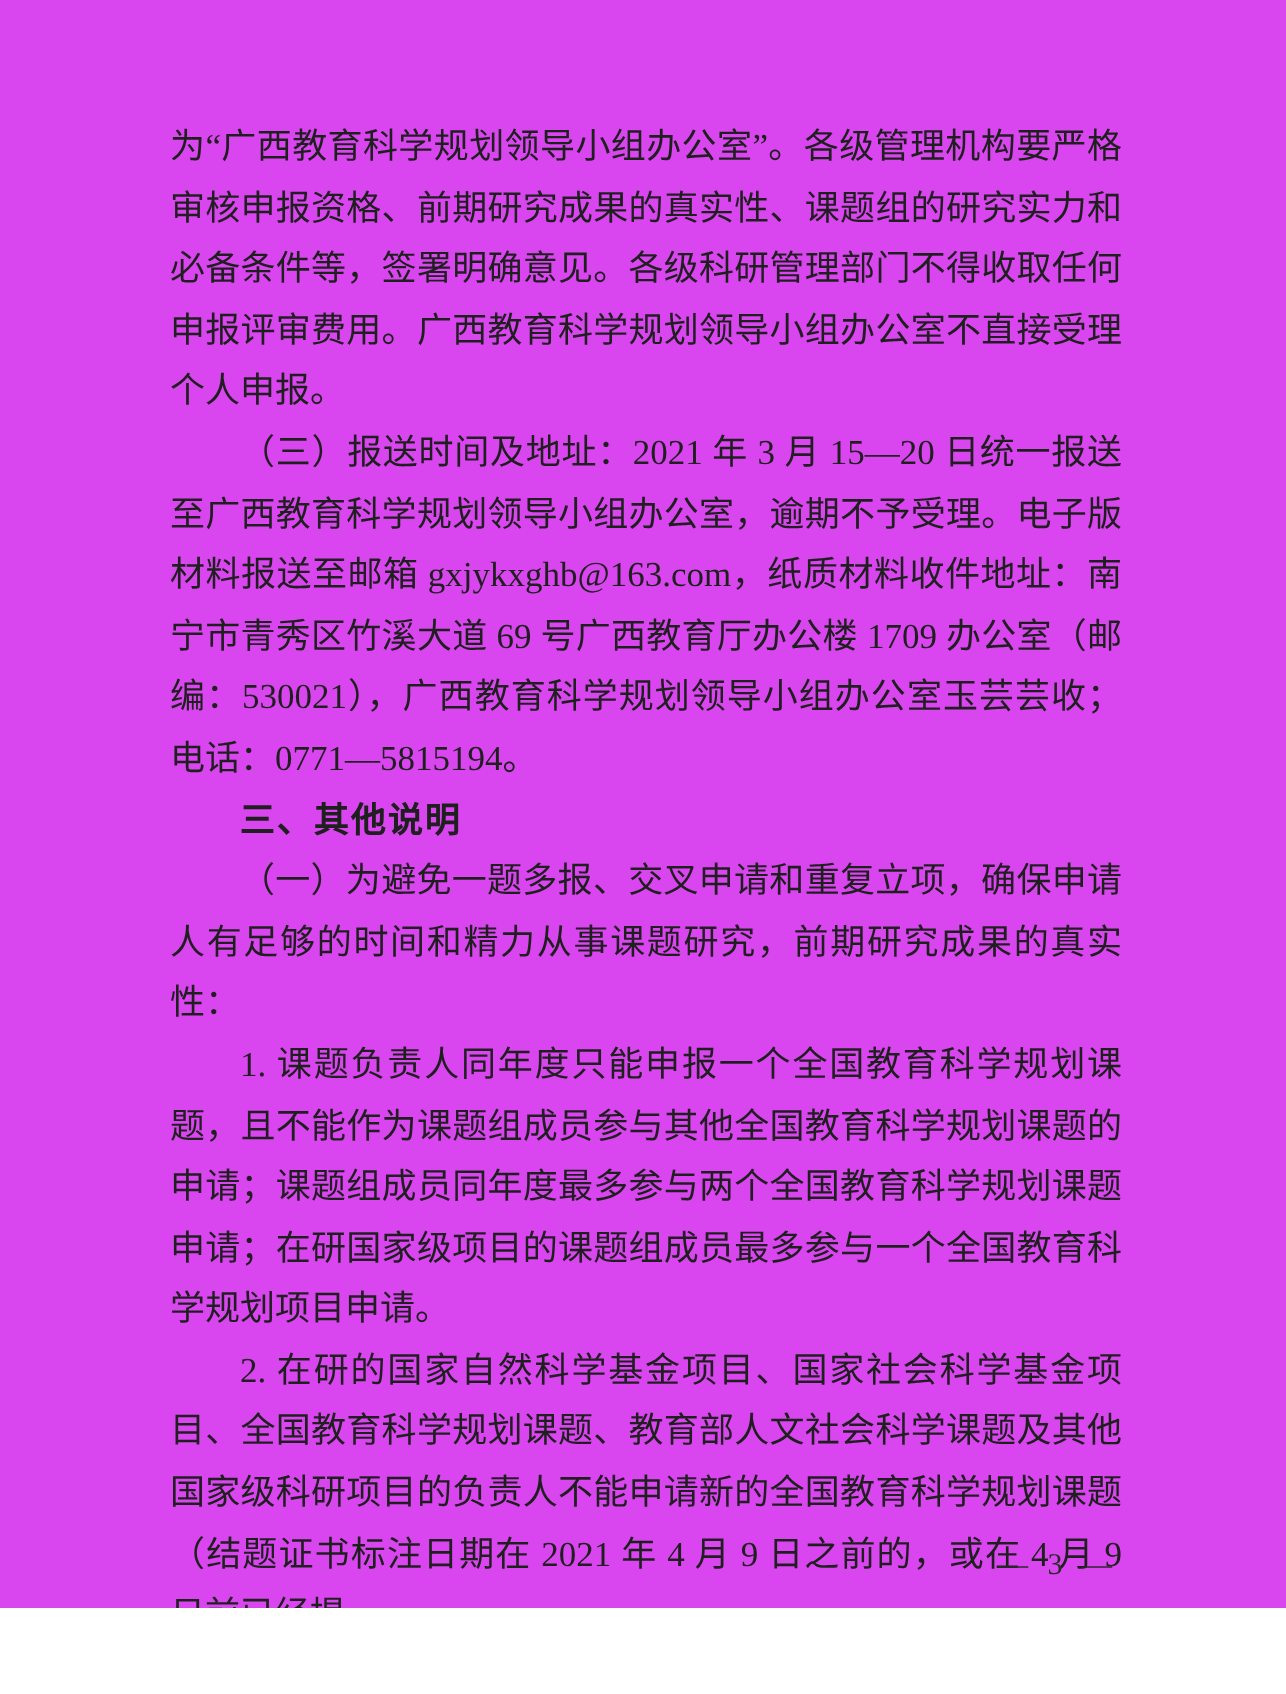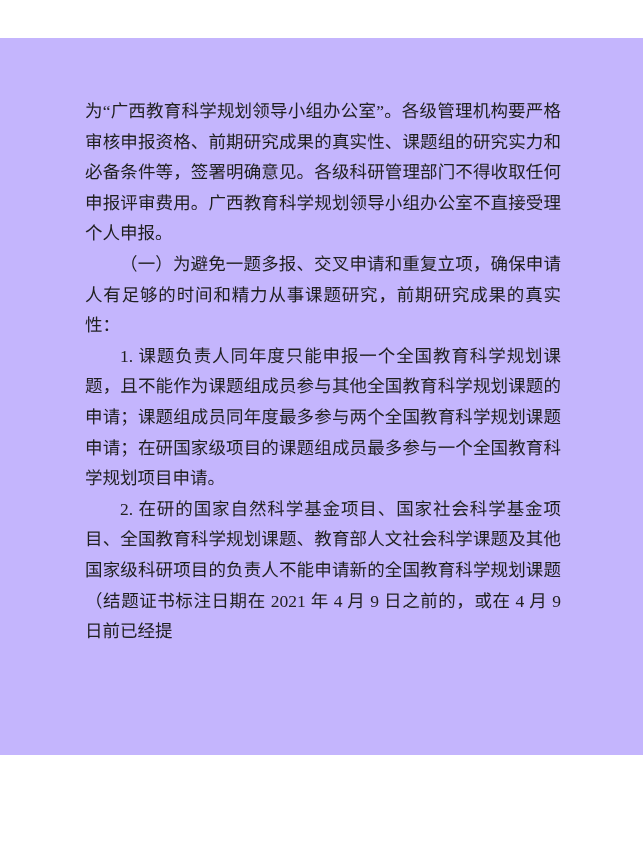--- a/index.html
+++ b/index.html
@@ -9,24 +9,23 @@
   }
   body {
     width: 643px;
     height: 847px;
     font-family: "Liberation Serif", "DejaVu Serif", serif;
     color: #1f1f1f;
   }
   .page {
     position: relative;
     width: 643px;
-    height: 717px;
-    background: #c4b5fd;
+    height: 804px;
+    background: #d946ef;
     overflow: hidden;
-    margin-top: 38px;
   }
   .text-block {
     position: absolute;
     left: 85px;
     top: 58px;
     width: 476px;
     font-size: 17.5px;
     line-height: 30.6px;
     text-align: justify;
   }
@@ -57,18 +56,20 @@
     color: #2a2a2a;
     white-space: nowrap;
   }
 </style>
 </head>
 <body>
 
 <div class="page">
   <div class="text-block">
     <p class="para no-indent">为“广西教育科学规划领导小组办公室”。各级管理机构要严格审核申报资格、前期研究成果的真实性、课题组的研究实力和必备条件等，签署明确意见。各级科研管理部门不得收取任何申报评审费用。广西教育科学规划领导小组办公室不直接受理个人申报。</p>
+    <p class="para">（三）报送时间及地址：2021 年 3 月 15—20 日统一报送至广西教育科学规划领导小组办公室，逾期不予受理。电子版材料报送至邮箱 gxjykxghb@163.com，纸质材料收件地址：南宁市青秀区竹溪大道 69 号广西教育厅办公楼 1709 办公室（邮编：530021），广西教育科学规划领导小组办公室玉芸芸收；电话：0771—5815194。</p>
+    <h2 class="heading">三、其他说明</h2>
     <p class="para">（一）为避免一题多报、交叉申请和重复立项，确保申请人有足够的时间和精力从事课题研究，前期研究成果的真实性：</p>
     <p class="para">1. 课题负责人同年度只能申报一个全国教育科学规划课题，且不能作为课题组成员参与其他全国教育科学规划课题的申请；课题组成员同年度最多参与两个全国教育科学规划课题申请；在研国家级项目的课题组成员最多参与一个全国教育科学规划项目申请。</p>
     <p class="para">2. 在研的国家自然科学基金项目、国家社会科学基金项目、全国教育科学规划课题、教育部人文社会科学课题及其他国家级科研项目的负责人不能申请新的全国教育科学规划课题（结题证书标注日期在 2021 年 4 月 9 日之前的，或在 4 月 9 日前已经提</p>
   </div>
   <div class="page-number">— 3 —</div>
 </div>
 
 </body></html>

